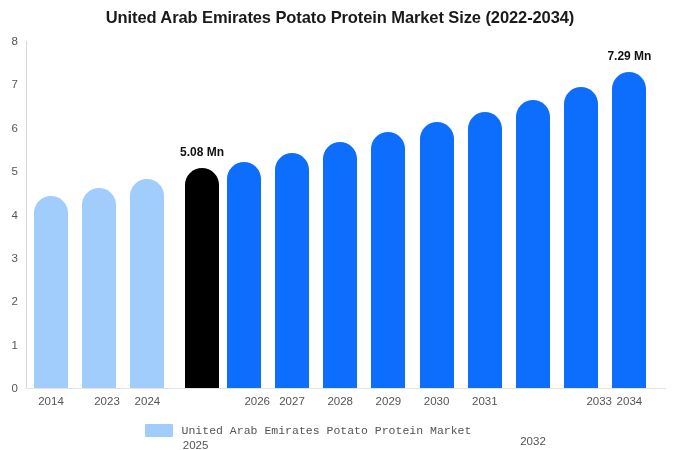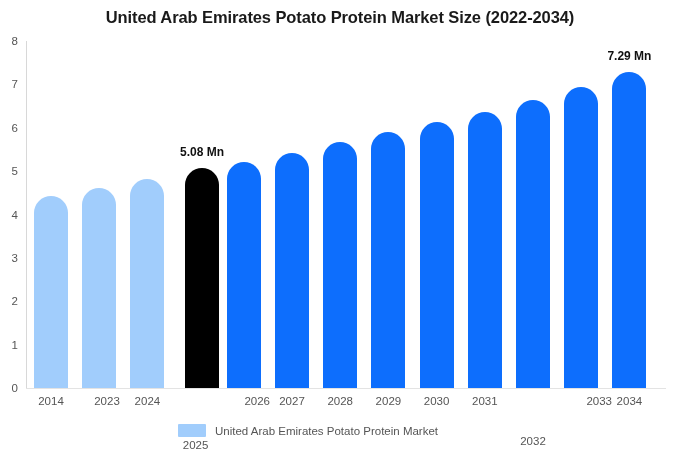--- a/index.html
+++ b/index.html
@@ -100,20 +100,21 @@
   }
   .legend {
     position: absolute;
     left: 0;
     top: 424px;
     width: 616px;
     display: flex;
     align-items: center;
     justify-content: center;
     gap: 9px;
+    font-family: Liberation Mono, monospace;
   }
   .legend-swatch {
     width: 28px;
     height: 13px;
     border-radius: 1px;
   }
   .legend-label {
     font-size: 11.5px;
     color: #555555;
   }

